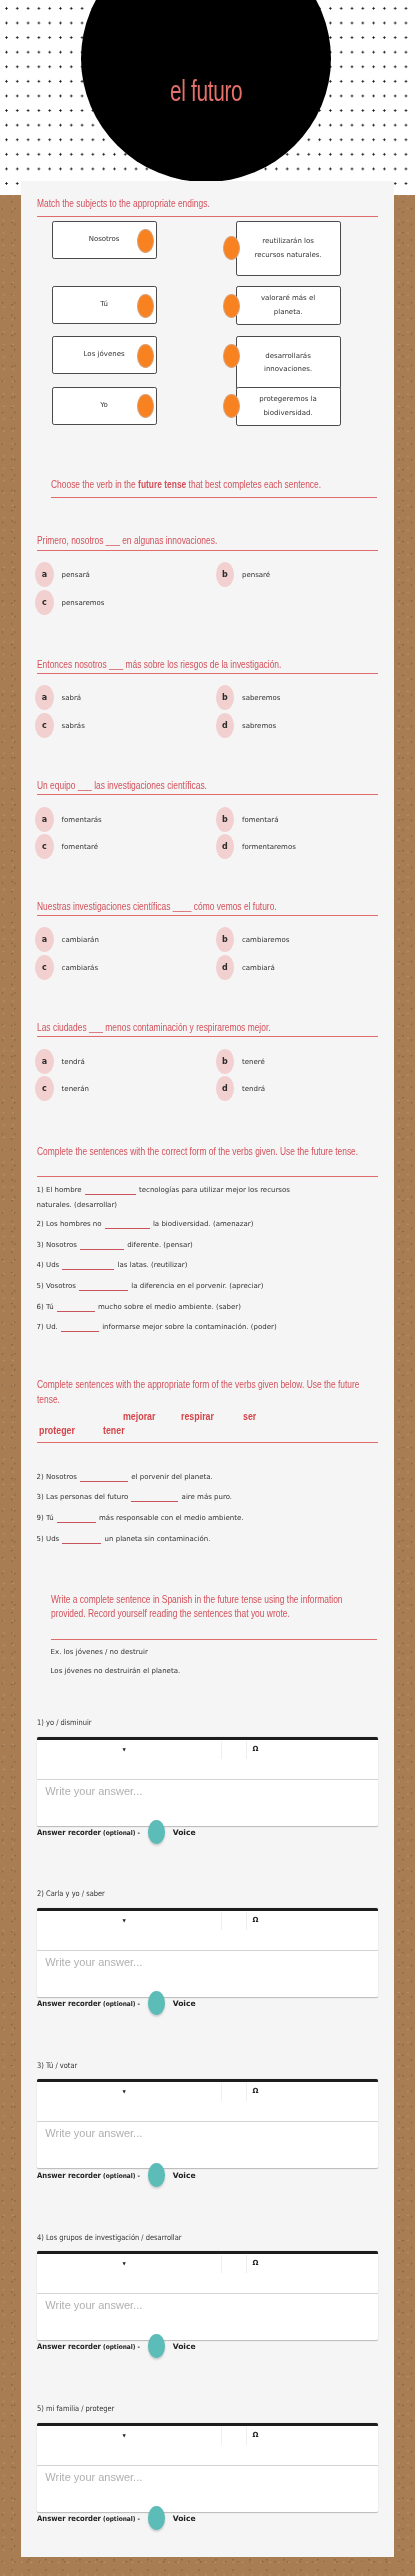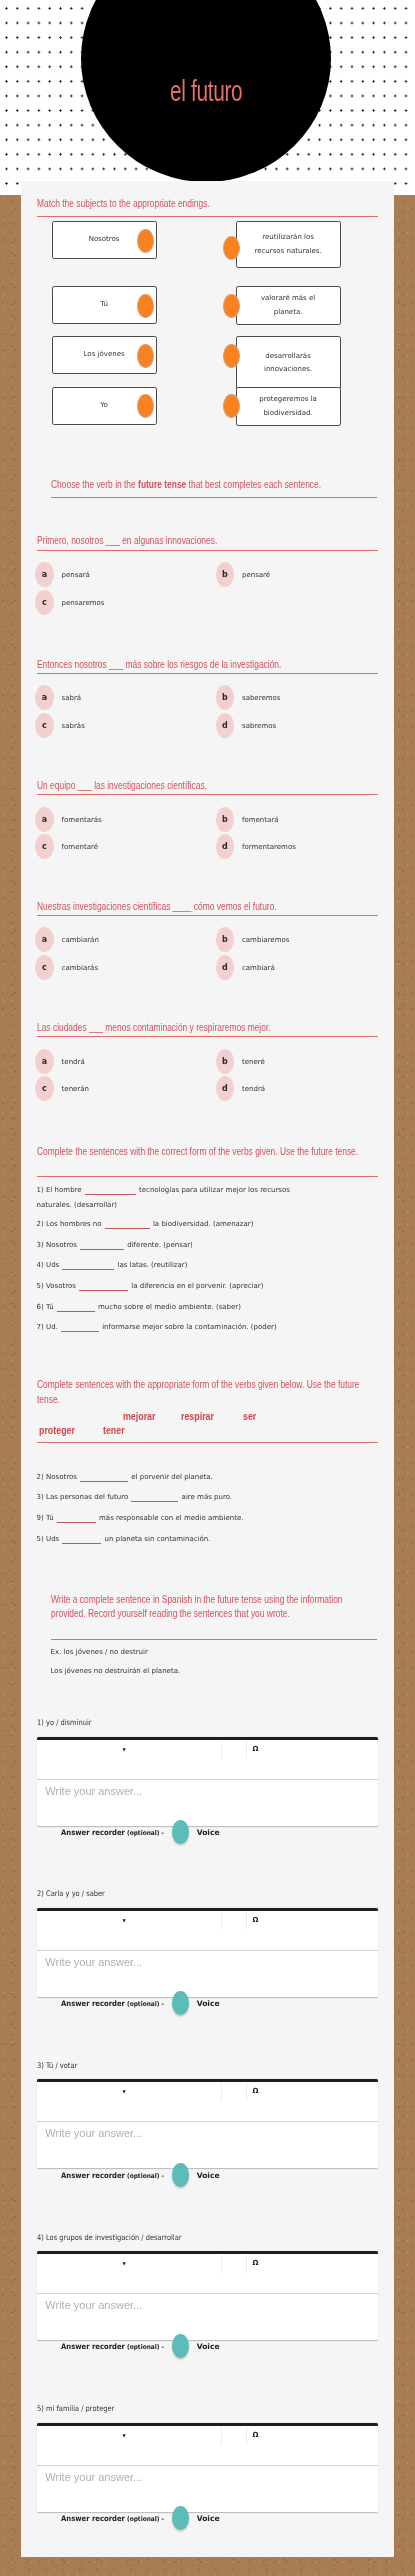--- a/index.html
+++ b/index.html
@@ -87,21 +87,21 @@
   .tb-caret { position: absolute; left: 86px; top: 7px; font-size: 4.3px; color: #222; }
   .tb-sep1 { position: absolute; left: 184px; top: 1.1px; width: 0.5px; height: 18.4px; background: #eee; }
   .tb-sep2 { position: absolute; left: 209px; top: 1.1px; width: 0.5px; height: 18.4px; background: #eee; }
   .tb-omega { position: absolute; left: 216px; top: 5.4px; font-size: 7px; font-weight: 700; color: #222; }
   .answer-input {
     position: absolute; left: 0; top: 32px; width: 100%; height: 45px; border: none; outline: none;
     background: transparent; padding: 0 8.7px 7.6px; font-size: 11px; color: #333;
     font-family: Liberation Sans, sans-serif;
   }
   .answer-input::placeholder { color: #b0b0b0; }
-  .recorder { position: absolute; left: 16px; display: flex; align-items: center; height: 24px; margin-left: 24px; }
+  .recorder { position: absolute; left: 16px; display: flex; align-items: center; height: 24px; }
   .rec-label { font-weight: 700; font-size: 7.6px; color: #222; transform: scaleX(0.9); transform-origin: left center; white-space: nowrap; }
   .rec-opt { font-weight: 700; font-size: 6.5px; }
   .rec-btn {
     width: 17.3px; height: 24px; border-radius: 50%; background: #5bbcb8; margin-left: -3.2px;
     box-shadow: 0 1.6px 2.2px rgba(0,0,0,0.18); cursor: pointer;
   }
   .rec-voice { margin-left: 7.6px; font-weight: 700; font-size: 7.6px; color: #222; }
 </style>
 </head>
 <body>
@@ -116,21 +116,21 @@
     <div class="sec-title" style="top:15.7px">Match the subjects to the appropriate endings.</div>
     <div class="rule" style="top:35px"></div>
     <div class="m-box m-left" style="top:40px">Nosotros</div>
     <div class="dot" style="left:116px;top:48px"></div>
     <div class="m-box m-left" style="top:105px">Tú</div>
     <div class="dot" style="left:116px;top:113px"></div>
     <div class="m-box m-left" style="top:155px">Los jóvenes</div>
     <div class="dot" style="left:116px;top:163px"></div>
     <div class="m-box m-left" style="top:206px">Yo</div>
     <div class="dot" style="left:116px;top:213px"></div>
-    <div class="m-box m-right" style="top:40px;height:47px;padding:0 12px">reutilizarán los recursos naturales.</div>
+    <div class="m-box m-right" style="top:40px;height:55px;padding:0 12px">reutilizarán los recursos naturales.</div>
     <div class="dot" style="left:202px;top:55px"></div>
     <div class="m-box m-right" style="top:105px;height:39px;padding:0 12px">valoraré más el planeta.</div>
     <div class="dot" style="left:202px;top:113px"></div>
     <div class="m-box m-right" style="top:155px;height:54px;padding:12px 12px">desarrollarás innovaciones.</div>
     <div class="dot" style="left:202px;top:163px"></div>
     <div class="m-box m-right" style="top:206px;height:39px;padding:0 12px">protegeremos la biodiversidad.</div>
     <div class="dot" style="left:202px;top:213px"></div>
     <div class="sec-title" style="left:30px;top:297px"><span>Choose the verb in the </span><b>future tense</b><span> that best completes each sentence.</span></div>
     <div class="rule inset" style="top:316px"></div>
     <div class="sec-title" style="top:353px">Primero, nosotros ___ en algunas innovaciones.</div>

